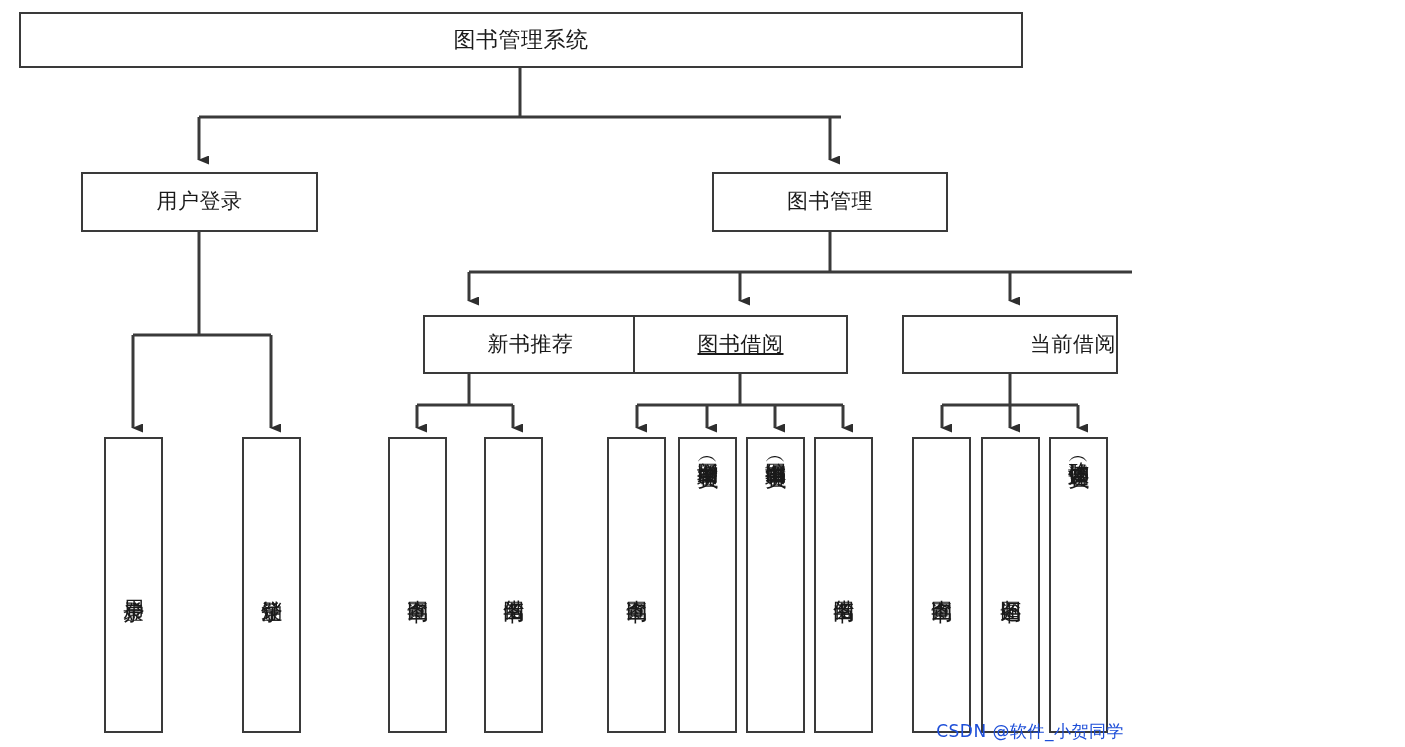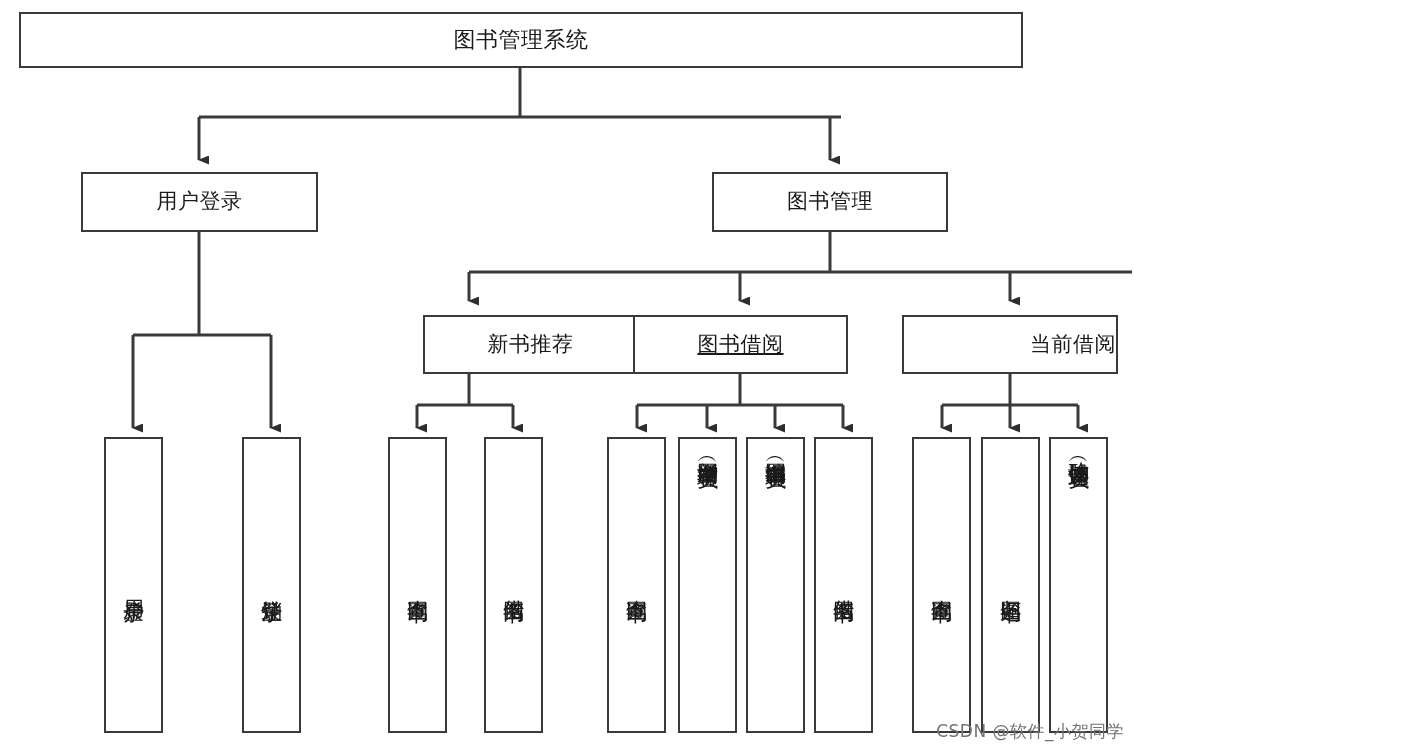--- a/index.html
+++ b/index.html
@@ -67,21 +67,21 @@
   
   .leaf-mid {
     align-items: center;
     padding-top: 0;
   }
   .watermark {
     position: absolute;
     right: 8px;
     bottom: 4px;
     font-size: 17px;
-    color: #737373;
+    color: #1d4ed8;
     letter-spacing: 0.5px;
     white-space: nowrap;
   }
 </style>
 </head>
 <body>
 
 <div id="diagram-root">
 
   <svg id="edge-layer" viewBox="0 0 1405 747" width="1405" height="747" xmlns="http://www.w3.org/2000/svg">

